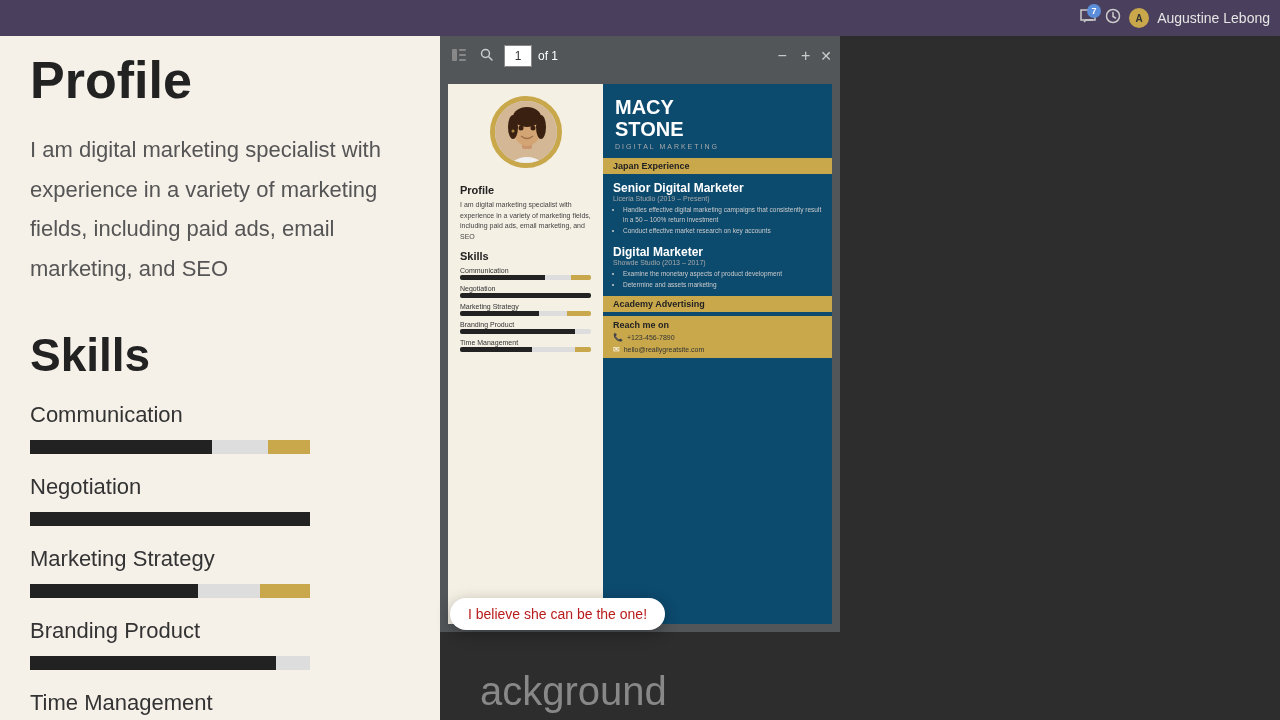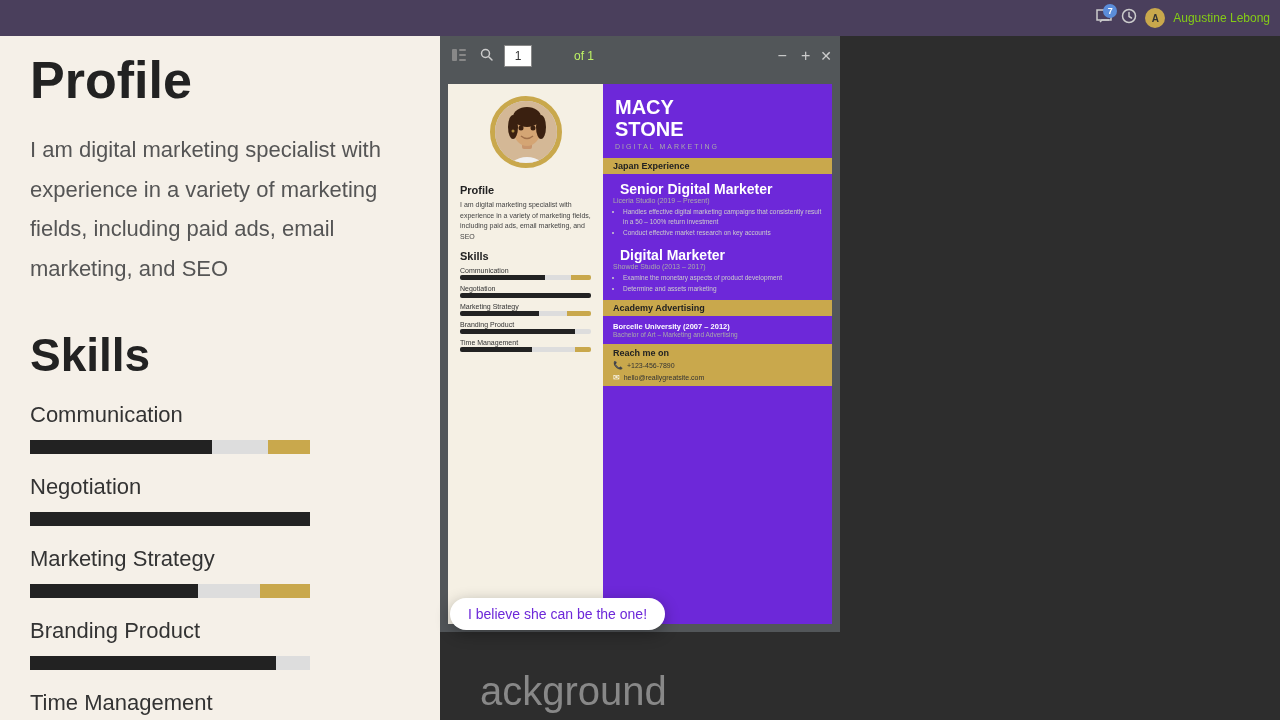--- a/index.html
+++ b/index.html
@@ -148,22 +148,22 @@
       background: #c9a84c;
       display: flex;
       align-items: center;
       justify-content: center;
       font-size: 10px;
       font-weight: bold;
       color: #333;
     }
 
     .user-name {
-      color: #84cc16;
-      font-size: 12px;
+      color: #e5e5e5;
+      font-size: 14px;
     }
 
     
     .pdf-viewer {
       position: absolute;
       top: 36px;
       left: 440px;
       width: 400px;
       background: #525659;
       z-index: 50;
@@ -191,23 +191,22 @@
       width: 28px;
       height: 22px;
       text-align: center;
       font-size: 12px;
       border: 1px solid #888;
       background: white;
       color: #333;
     }
 
     .pdf-page-total {
-      color: #bef264;
+      color: #ffffff;
       font-size: 12px;
-      margin-left: 36px;
     }
 
     .pdf-zoom-minus, .pdf-zoom-plus {
       background: none;
       border: none;
       color: #ccc;
       cursor: pointer;
       font-size: 16px;
       padding: 0 4px;
     }
@@ -336,21 +335,21 @@
 
     .lang-name {
       font-size: 6px;
       color: #444;
       margin-top: 2px;
     }
 
     
     .resume-right {
       flex: 1;
-      background: #6d28d9;
+      background: #0c4a6e;
       color: white;
     }
 
     .resume-header {
       padding: 12px 12px 8px 12px;
     }
 
     .resume-name {
       font-size: 20px;
       font-weight: 900;
@@ -368,25 +367,24 @@
     .section-header {
       background: #c9a84c;
       color: #222;
       font-size: 9px;
       font-weight: bold;
       padding: 3px 10px;
       margin-bottom: 4px;
     }
 
     .job-title {
-      font-size: 14px;
+      font-size: 12px;
       font-weight: bold;
       color: white;
       padding: 3px 10px 0 10px;
-      margin-left: 7px;
     }
 
     .job-company {
       font-size: 7px;
       color: #aaa;
       padding: 0 10px 3px 10px;
     }
 
     .job-bullets {
       padding: 0 10px 6px 20px;
@@ -445,21 +443,21 @@
     
     .tooltip-bubble {
       position: absolute;
       bottom: 90px;
       left: 450px;
       background: white;
       border-radius: 20px;
       padding: 8px 18px;
       font-size: 14px;
       font-weight: 500;
-      color: #6d28d9;
+      color: #b91c1c;
       box-shadow: 0 4px 15px rgba(0,0,0,0.3);
       z-index: 200;
       white-space: nowrap;
     }
   </style>
 </head>
 <body>
 
 <div class="bg-content">
   <div class="bg-left">
@@ -642,24 +640,20 @@
 
         <div class="job-title">Digital Marketer</div>
         <div class="job-company">Showde Studio (2013 – 2017)</div>
         <ul class="job-bullets">
           <li>Examine the monetary aspects of product development</li>
           <li>Determine and assets marketing</li>
         </ul>
 
         <div class="section-header">Academy Advertising</div>
 
-        <div class="edu-item">
-          <div class="edu-school">Borcelle University (2007 – 2012)</div>
-          <div class="edu-degree">Bachelor of Art – Marketing and Advertising</div>
-        </div>
 
         <div class="contact-section">
           <div class="contact-title">Reach me on</div>
           <div class="contact-item">
             <span class="contact-icon">📞</span>
             <span class="contact-text">+123-456-7890</span>
           </div>
           <div class="contact-item">
             <span class="contact-icon">✉</span>
             <span class="contact-text">hello@reallygreatsite.com</span>

